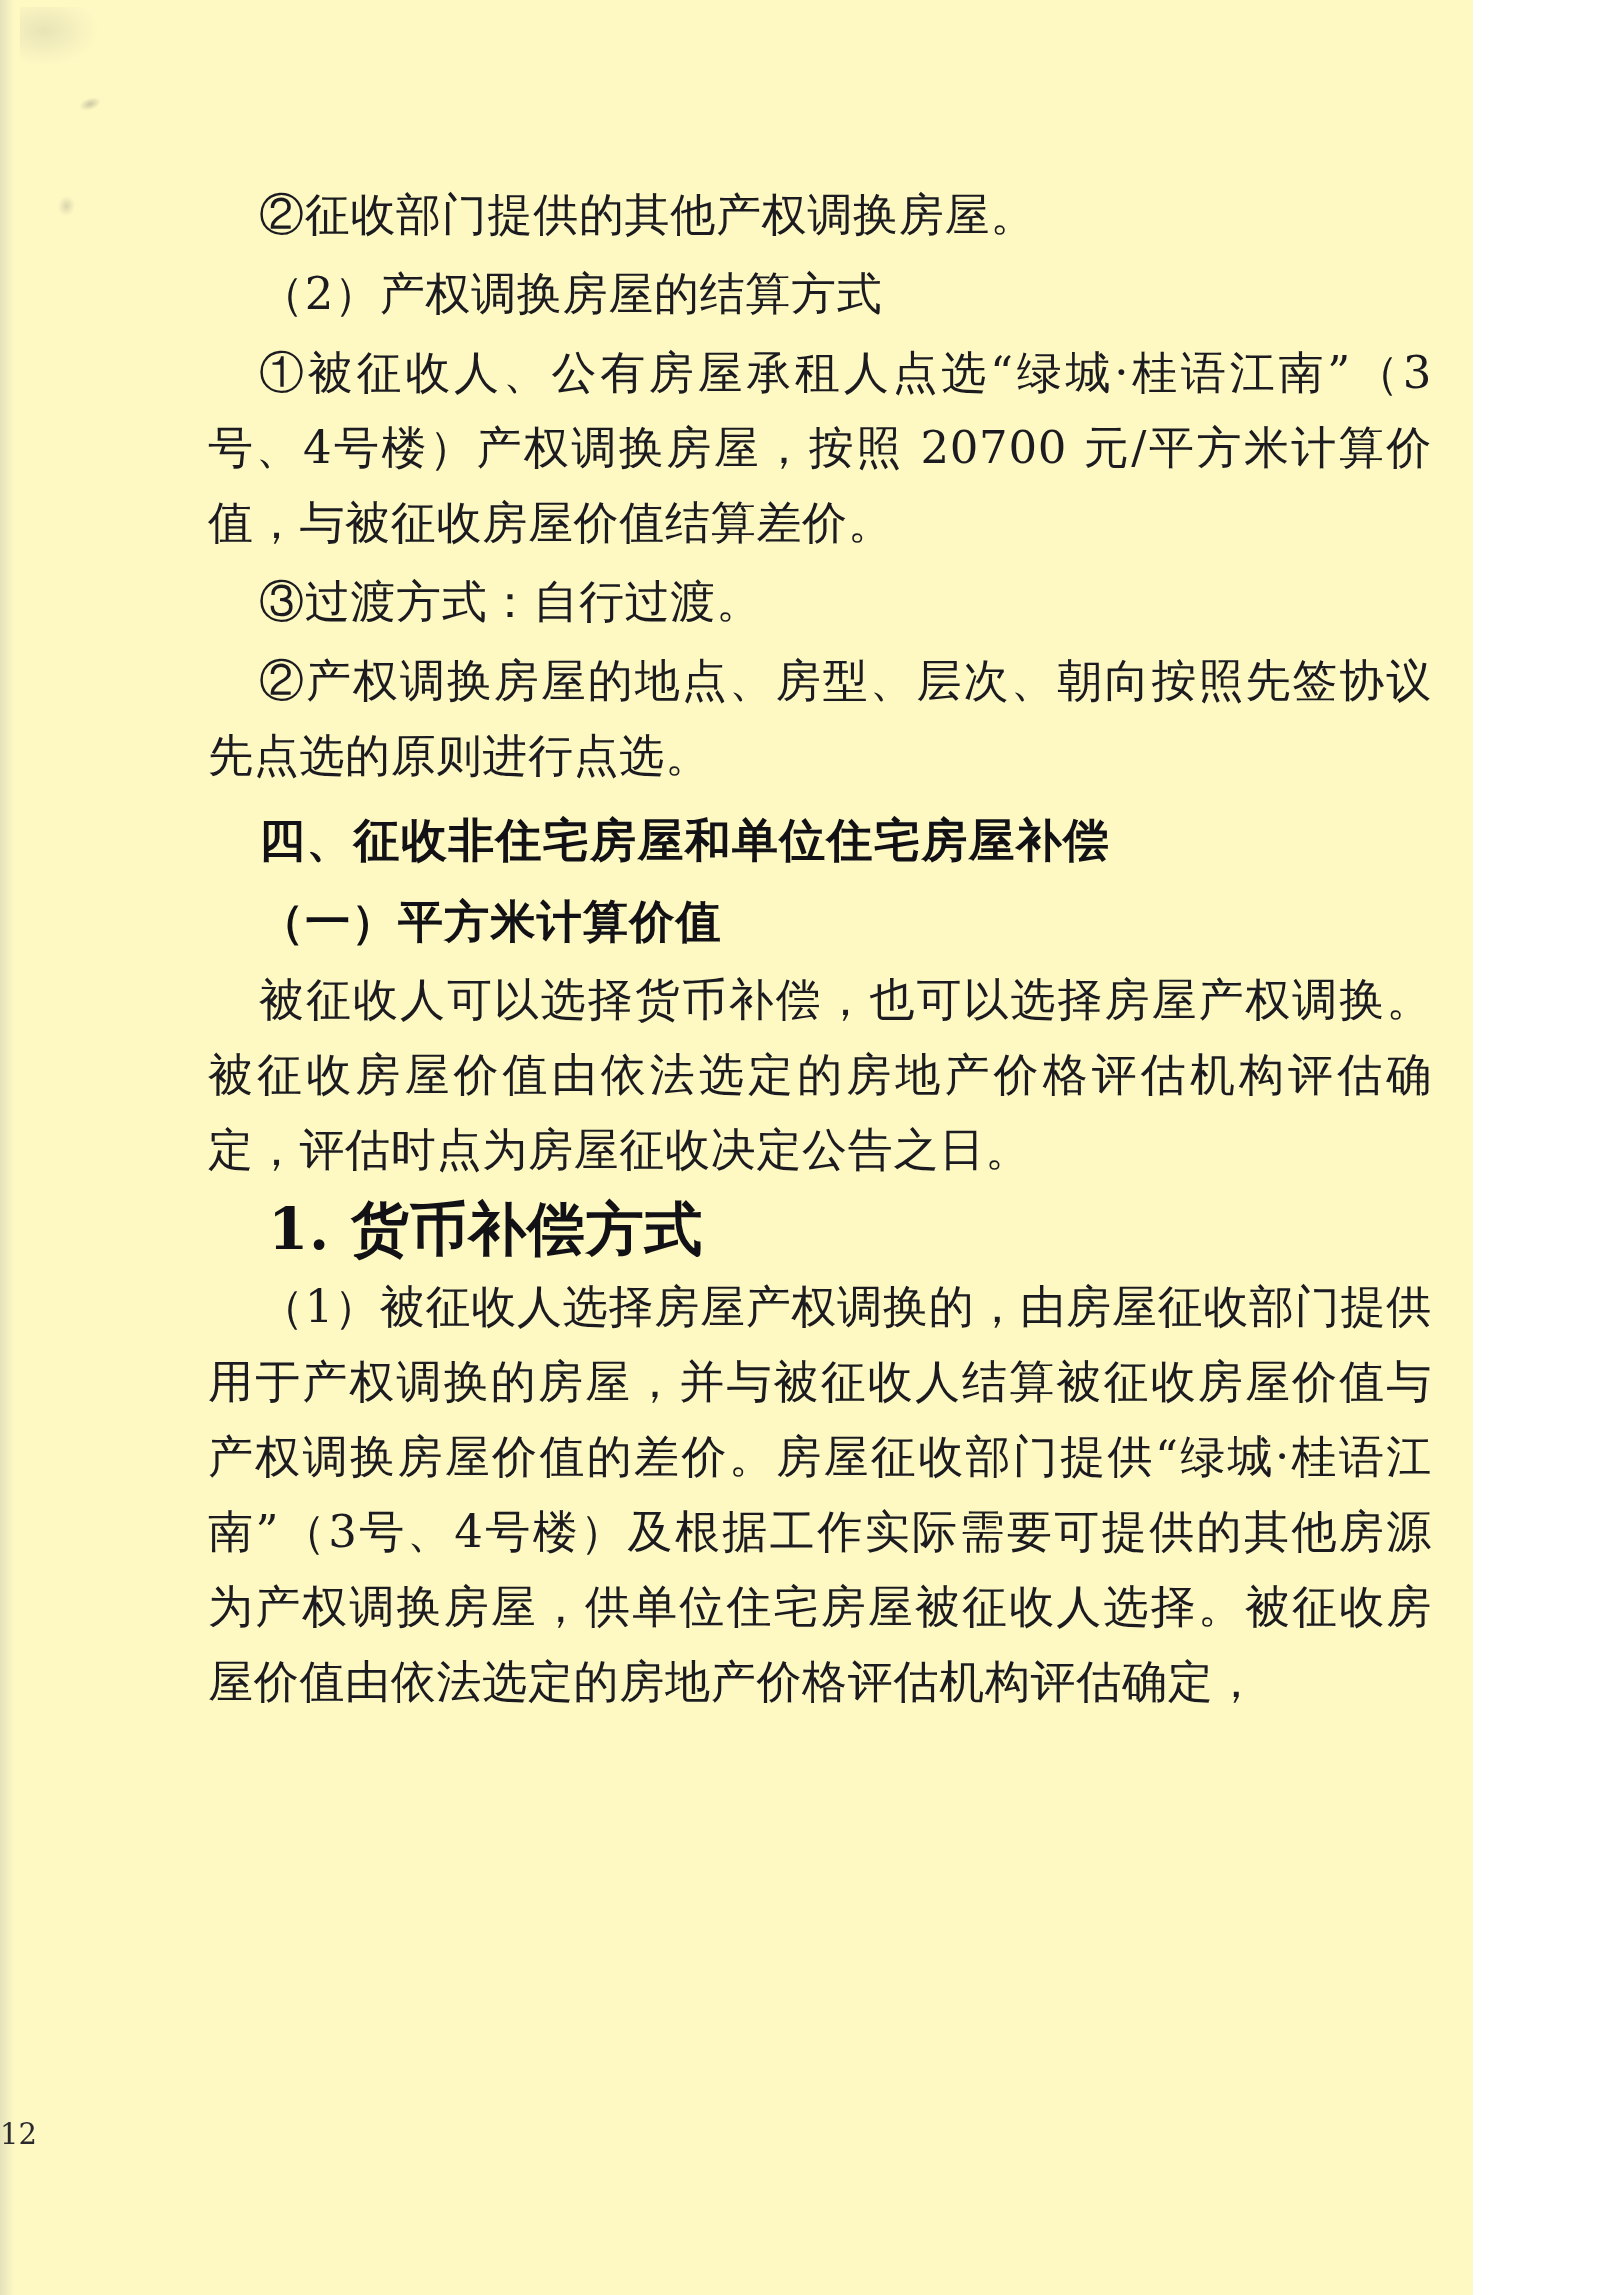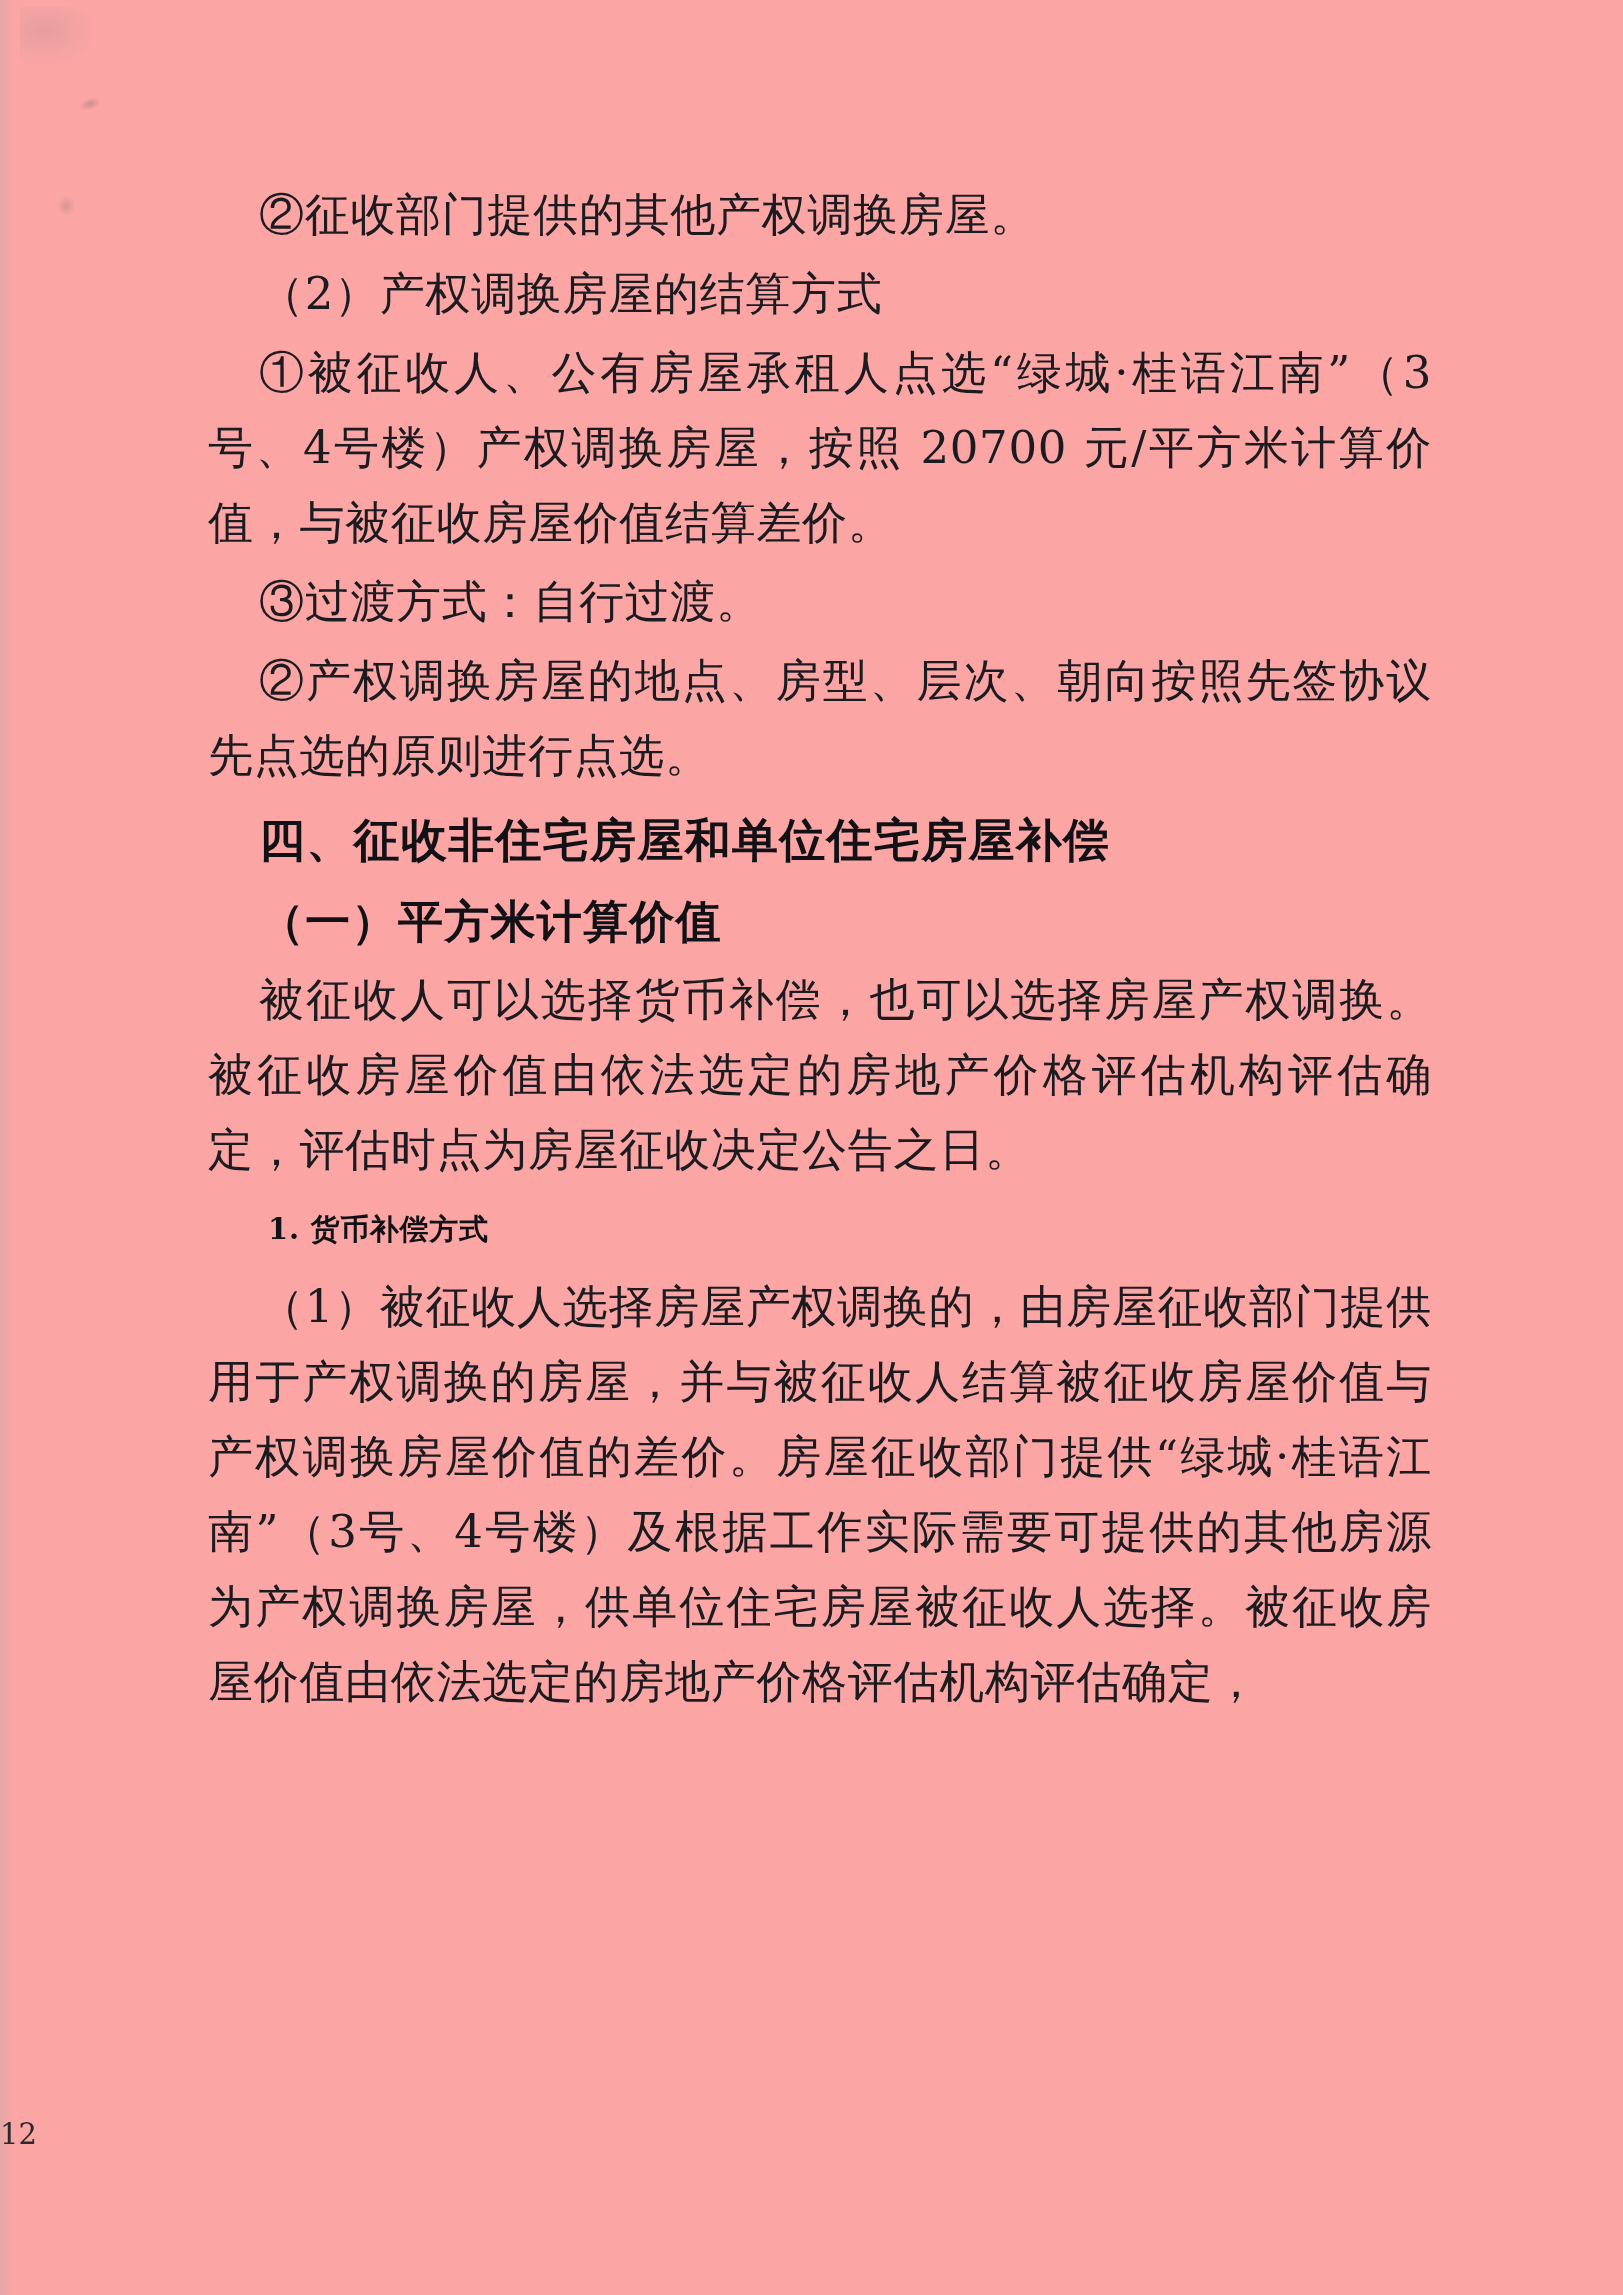--- a/index.html
+++ b/index.html
@@ -3,23 +3,23 @@
 <meta charset="utf-8">
 <title>征收补偿方案 第12页</title>
 <style>
   html, body {
     margin: 0;
     padding: 0;
     background: #ffffff;
   }
   .page {
     position: relative;
-    width: 1623px;
+    width: 1473px;
     height: 2295px;
-    background: #fca5a5;
+    background: #fef9c3;
     overflow: hidden;
     font-family: "DejaVu Serif", "Liberation Serif", serif;
   }
   
   .scan-corner-smudge {
     position: absolute;
     top: 6.5px;
     left: 19.6px;
     width: 79px;
     height: 59px;
@@ -87,21 +87,21 @@
   .heading-sub {
     font-size: 45px;
     line-height: 75px;
     font-weight: bold;
     color: #121216;
     letter-spacing: 1.3px;
     margin: 6.5px 0 2.6px 0;
     text-indent: 51px;
   }
   .heading-num {
-    font-size: 29px;
+    font-size: 58px;
     line-height: 73px;
     font-weight: bold;
     color: #121216;
     letter-spacing: 0.7px;
     margin: 6.5px 0 2.6px 0;
     text-indent: 60px;
   }
   .page-number {
     position: absolute;
     left: 0;

